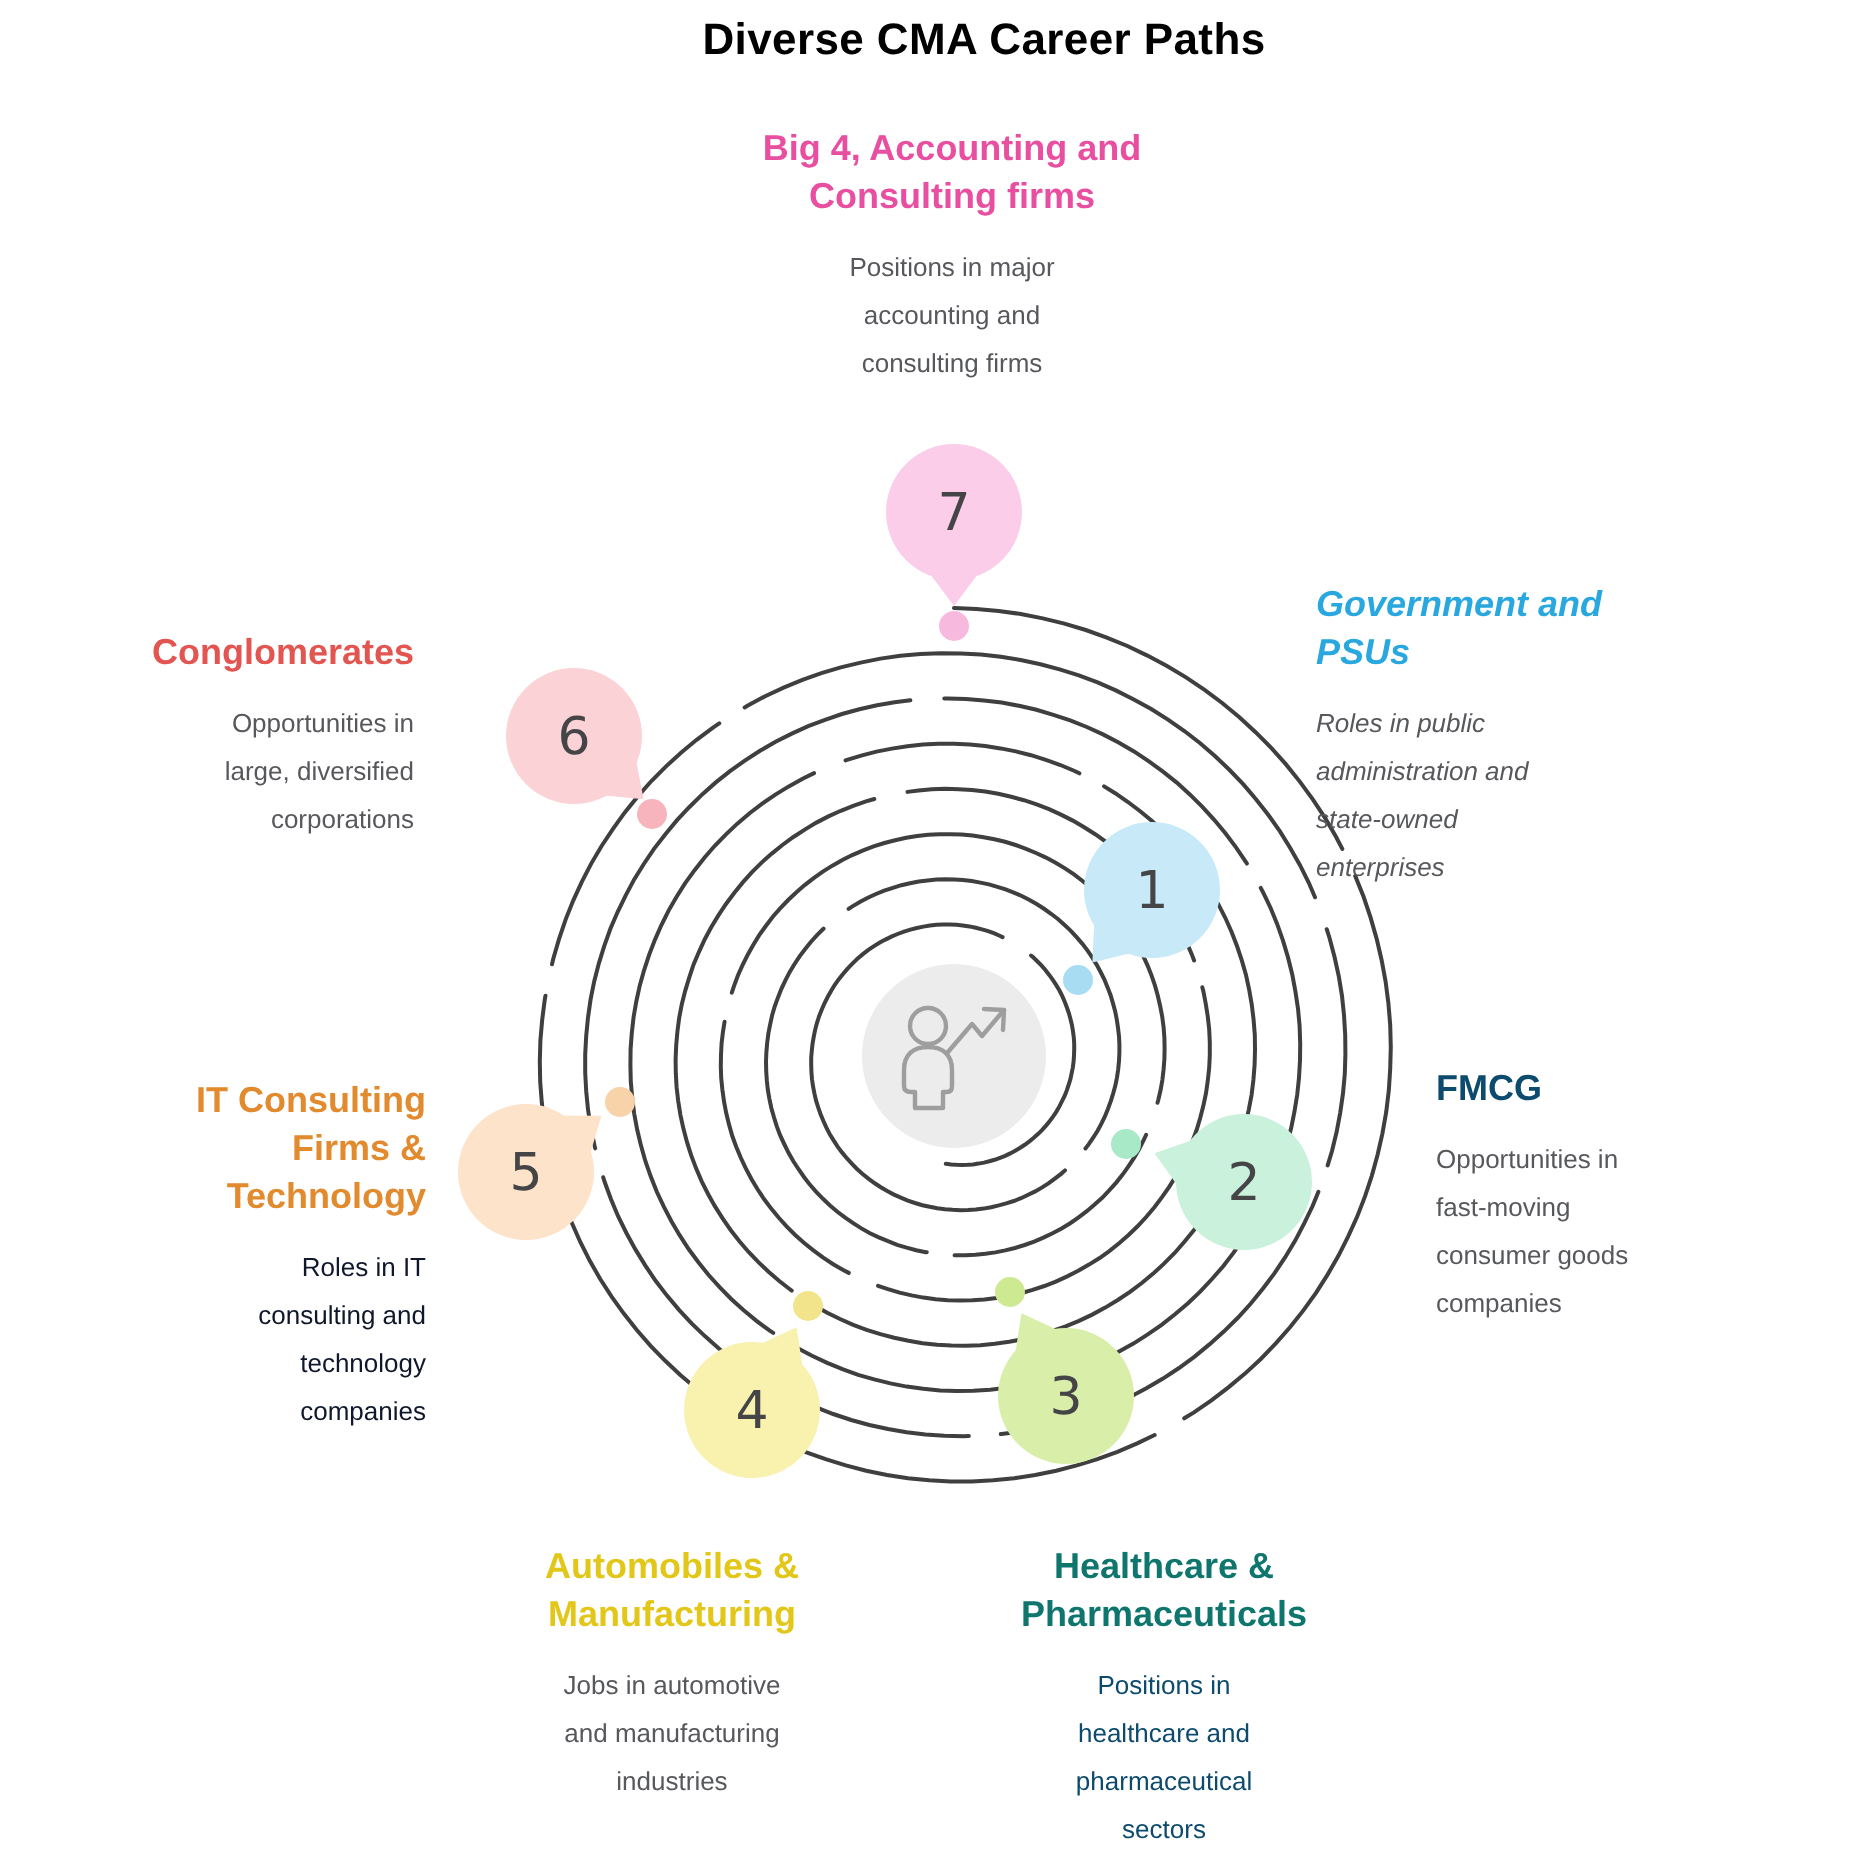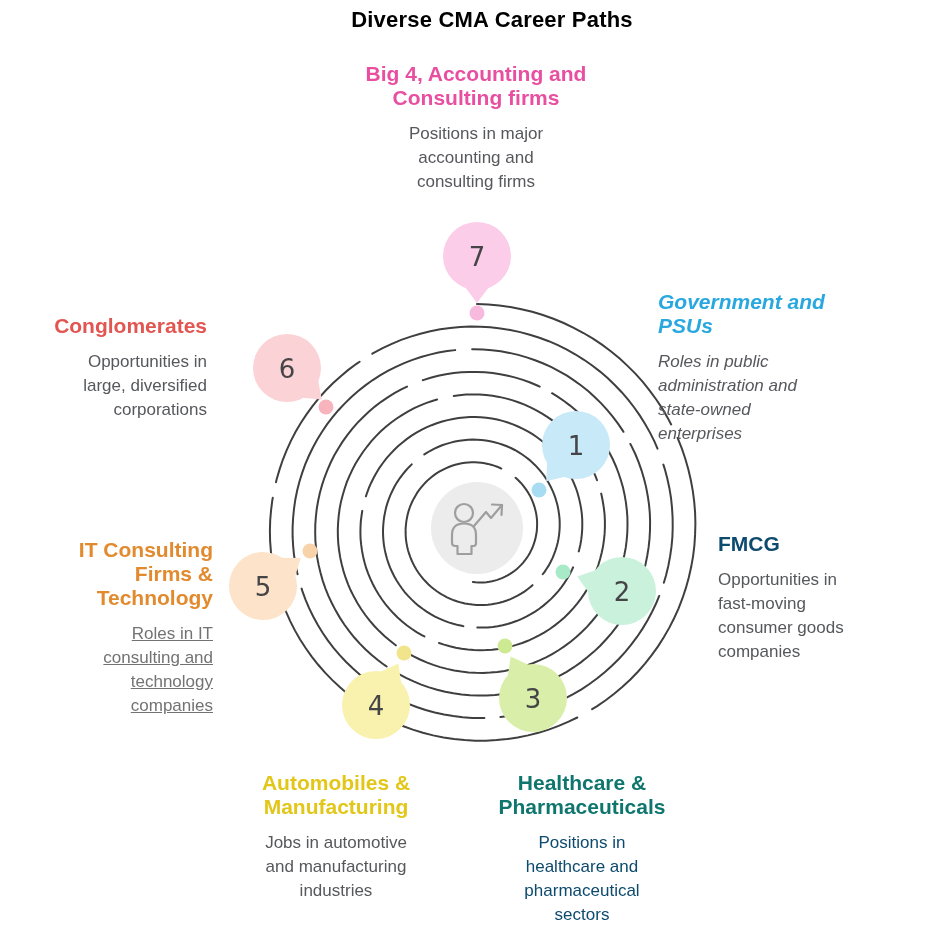--- a/index.html
+++ b/index.html
@@ -12,25 +12,25 @@
   }
   #diagram-svg{position:absolute;left:0;top:0;}
   .page-title{
     position:absolute;top:7px;left:0;width:936px;
     text-align:center;
     font-size:22px;font-weight:bold;
     letter-spacing:0.2px;
   }
   .label-block{position:absolute;}
   .heading{
-    font-size:21px;font-weight:bold;line-height:24px;
+    font-size:18px;font-weight:bold;line-height:24px;
     white-space:pre-line;
   }
   .desc{
-    font-size:17px;line-height:24px;margin-top:12px;
+    font-size:13px;line-height:24px;margin-top:12px;
     white-space:pre-line;
   }
   .num{
     font-family:"DejaVu Sans", sans-serif;
     font-size:26px;
     fill:#454547;
   }
   #blk-big4   {left:356px;top:62px; width:240px;text-align:center;}
   #blk-gov    {left:658px;top:290px;width:190px;text-align:left;font-style:italic;}
   #blk-fmcg   {left:718px;top:532px;width:190px;text-align:left;}
@@ -151,21 +151,21 @@
 Manufacturing</div>
     <div class="desc" style="color: rgb(87, 88, 92); text-align: center;">Jobs in automotive
 and manufacturing
 industries</div>
   </div>
 
   <div id="blk-it" class="label-block">
     <div class="heading" style="color: rgb(226, 138, 46);">IT Consulting
 Firms &amp;
 Technology</div>
-    <div class="desc" style="color: #737373; text-decoration: underline;">Roles in IT
+    <div class="desc" style="color: #0f172a;">Roles in IT
 consulting and
 technology
 companies</div>
   </div>
 
   <div id="blk-cong" class="label-block">
     <div class="heading" style="color: rgb(226, 85, 80);">Conglomerates</div>
     <div class="desc" style="color: rgb(87, 88, 92);">Opportunities in
 large, diversified
 corporations</div>

